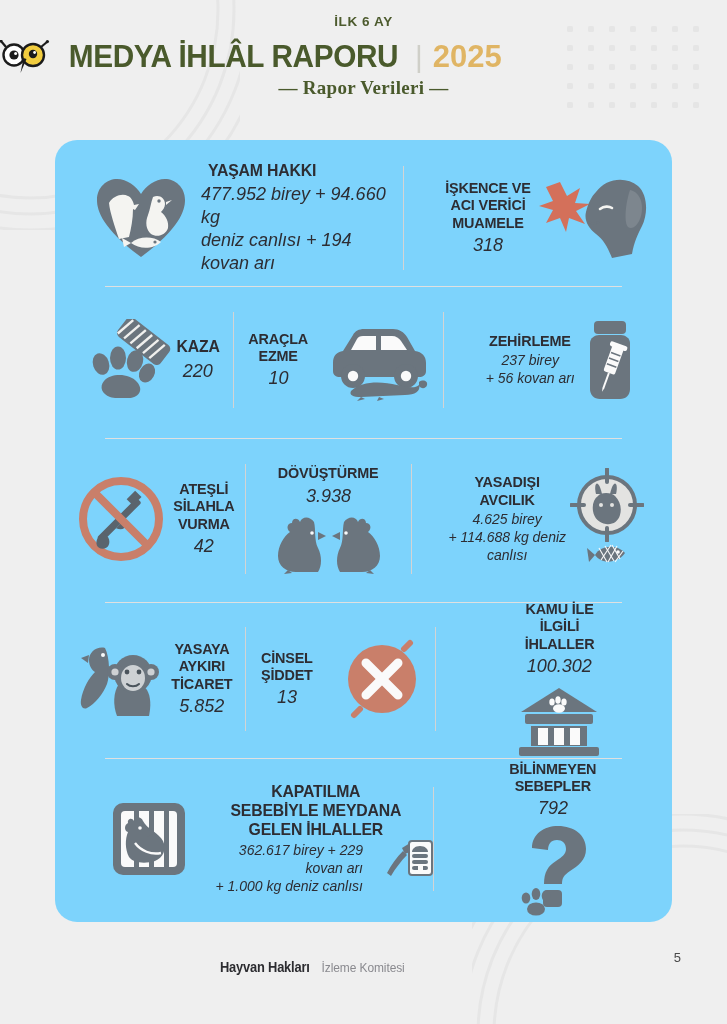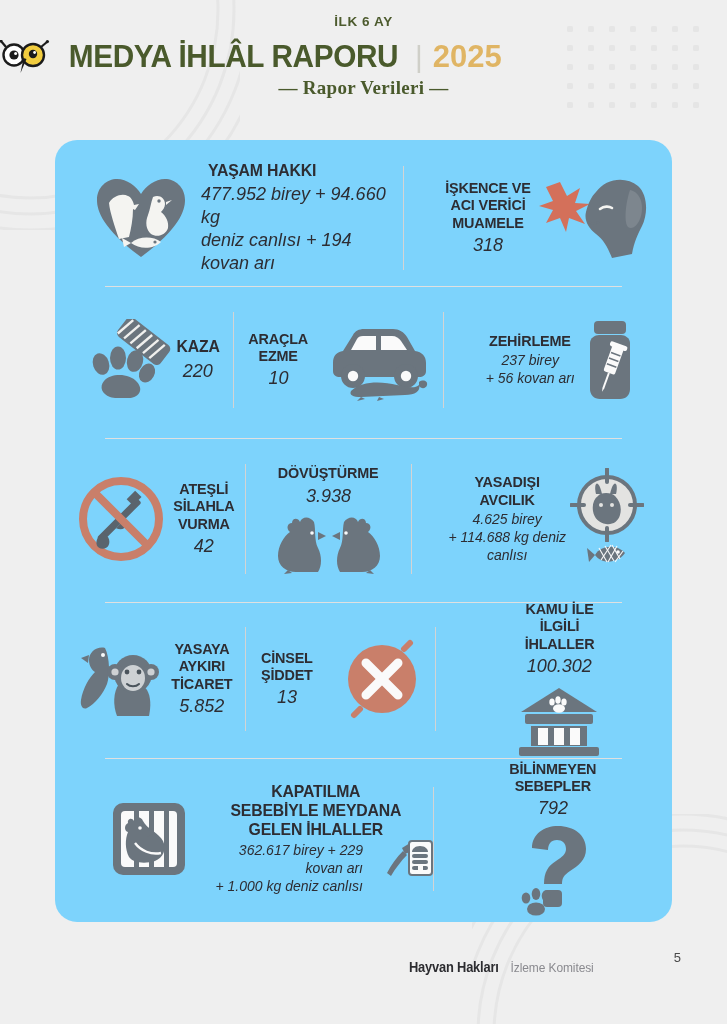--- a/index.html
+++ b/index.html
@@ -74,21 +74,21 @@
   .label.md { font-size:15.5px; }
   .value {
     font-family:"Liberation Sans", sans-serif;
     font-style:italic; color:#2d2d33; font-size:18px;
     text-align:center; line-height:1.28; margin-top:3px;
   }
   .value.sm { font-size:14px; }
   .tleft { text-align:left; }
 
   
-  .footer { position:absolute; left:4px; top:958px; width:593px; text-align:right; }
+  .footer { position:absolute; left:16px; top:958px; width:593px; text-align:center; }
   .foot1 {
     font-size:14px; font-weight:bold; color:#2c2c30;
     font-family:"Liberation Sans", sans-serif; letter-spacing:-.2px;
     transform:scaleX(.92); display:inline-block;
   }
   .foot2 {
     font-size:13px; color:#8a8a8f; margin-top:1px;
     font-family:"Liberation Sans", sans-serif; letter-spacing:-.1px;
     transform:scaleX(.92); display:inline-block;
   }

